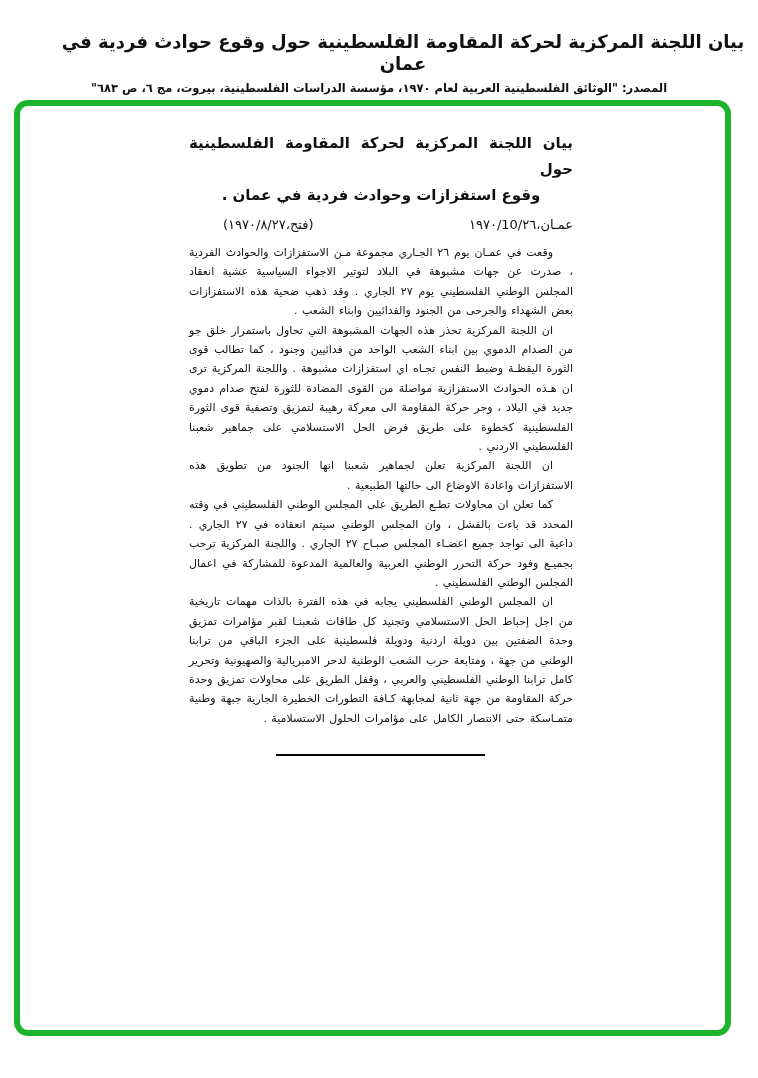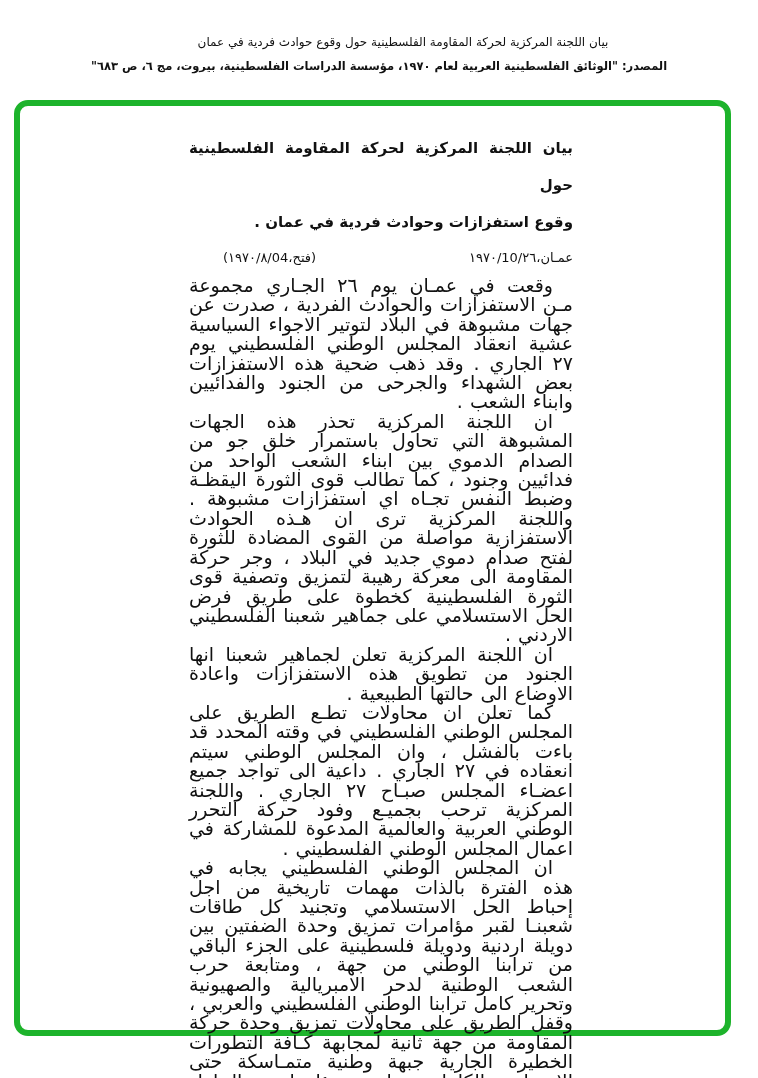--- a/index.html
+++ b/index.html
@@ -15,22 +15,22 @@
     font-family: "DejaVu Sans", sans-serif;
     color: #111111;
   }
   
   .page-header {
     text-align: center;
     padding-top: 31px;
     direction: rtl;
   }
   .page-header .main-title {
-    font-size: 12px;
-    font-weight: normal;
+    font-size: 18px;
+    font-weight: bold;
     line-height: 22px;
     letter-spacing: 0;
     padding-left: 48px;
   }
   .page-header .source-line {
     font-size: 11.5px;
     font-weight: bold;
     margin-top: 5px;
     line-height: 16px;
   }
@@ -48,39 +48,39 @@
   }
   
   .doc-content {
     direction: rtl;
     width: 384px;
     margin: 24px 152px 0 auto;
   }
   .statement-title {
     font-weight: bold;
     font-size: 15px;
-    line-height: 37px;
+    line-height: 26px;
   }
   .statement-title .t-line1 {
     text-align: justify;
     text-align-last: justify;
   }
   .statement-title .t-line2 {
-    text-align: right;
+    text-align: center;
   }
   .dateline {
     display: flex;
     justify-content: space-between;
     direction: rtl;
     font-size: 13px;
     margin: 9px 0 11px;
     padding-left: 34px;
   }
   .doc-body p {
-    font-size: 19px;
+    font-size: 11px;
     line-height: 19.4px;
     text-align: justify;
     text-indent: 20px;
     margin: 0;
     word-spacing: 1px;
   }
   .end-rule {
     width: 209px;
     border: 0;
     border-top: 2px solid #000000;
@@ -98,21 +98,21 @@
 <div class="doc-frame">
   <div class="doc-content">
 
     <div class="statement-title">
       <div class="t-line1">بيان اللجنة المركزية لحركة المقاومة الفلسطينية حول</div>
       <div class="t-line2">وقوع استفزازات وحوادث فردية في عمان .</div>
     </div>
 
     <div class="dateline">
       <span>عمـان،١٩٧٠/10/٢٦</span>
-      <span>(فتح،١٩٧٠/٨/04)</span>
+      <span>(فتح،١٩٧٠/٨/٢٧)</span>
     </div>
 
     <div class="doc-body">
       <p>وقعت في عمـان يوم ٢٦ الجـاري مجموعة مـن الاستفزازات والحوادث الفردية ، صدرت عن جهات مشبوهة في البلاد لتوتير الاجواء السياسية عشية انعقاد المجلس الوطني الفلسطيني يوم ٢٧ الجاري . وقد ذهب ضحية هذه الاستفزازات بعض الشهداء والجرحى من الجنود والفدائيين وابناء الشعب .</p>
       <p>ان اللجنة المركزية تحذر هذه الجهات المشبوهة التي تحاول باستمرار خلق جو من الصدام الدموي بين ابناء الشعب الواحد من فدائيين وجنود ، كما تطالب قوى الثورة اليقظـة وضبط النفس تجـاه اي استفزازات مشبوهة . واللجنة المركزية ترى ان هـذه الحوادث الاستفزازية مواصلة من القوى المضادة للثورة لفتح صدام دموي جديد في البلاد ، وجر حركة المقاومة الى معركة رهيبة لتمزيق وتصفية قوى الثورة الفلسطينية كخطوة على طريق فرض الحل الاستسلامي على جماهير شعبنا الفلسطيني الاردني .</p>
       <p>ان اللجنة المركزية تعلن لجماهير شعبنا انها الجنود من تطويق هذه الاستفزازات واعادة الاوضاع الى حالتها الطبيعية .</p>
       <p>كما تعلن ان محاولات تطـع الطريق على المجلس الوطني الفلسطيني في وقته المحدد قد باءت بالفشل ، وان المجلس الوطني سيتم انعقاده في ٢٧ الجاري . داعية الى تواجد جميع اعضـاء المجلس صبـاح ٢٧ الجاري . واللجنة المركزية ترحب بجميـع وفود حركة التحرر الوطني العربية والعالمية المدعوة للمشاركة في اعمال المجلس الوطني الفلسطيني .</p>
       <p>ان المجلس الوطني الفلسطيني يجابه في هذه الفترة بالذات مهمات تاريخية من اجل إحباط الحل الاستسلامي وتجنيد كل طاقات شعبنـا لقبر مؤامرات تمزيق وحدة الضفتين بين دويلة اردنية ودويلة فلسطينية على الجزء الباقي من ترابنا الوطني من جهة ، ومتابعة حرب الشعب الوطنية لدحر الامبريالية والصهيونية وتحرير كامل ترابنا الوطني الفلسطيني والعربي ، وقفل الطريق على محاولات تمزيق وحدة حركة المقاومة من جهة ثانية لمجابهة كـافة التطورات الخطيرة الجارية جبهة وطنية متمـاسكة حتى الانتصار الكامل على مؤامرات الحلول الاستسلامية .</p>
     </div>
 

